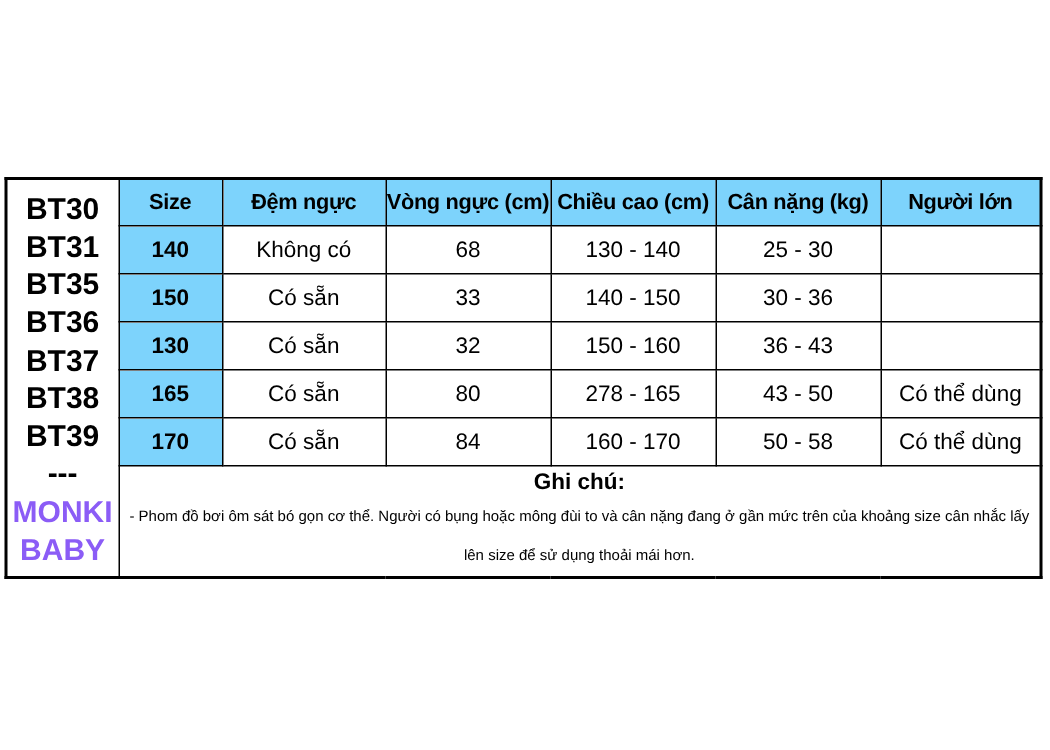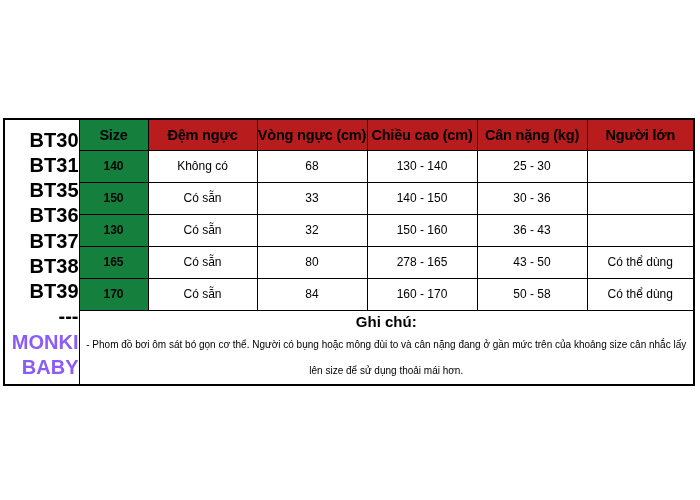--- a/index.html
+++ b/index.html
@@ -33,44 +33,44 @@
   tr.header-row  { height: 31px; }
   tr.data-row    { height: 32px; }
   tr.note-row    { height: 74px; }
 
   th.hdr {
     font-size: 14.5px;
     font-weight: bold;
     white-space: nowrap;
     letter-spacing: -0.2px;
   }
-  .peach { background: #b91c1c; }
-  .blue  { background: #15803d; }
+  .peach { background: #7dd3fc; }
+  .blue  { background: #7dd3fc; }
 
   td.cell {
-    font-size: 12px;
+    font-size: 15px;
     white-space: nowrap;
     margin-top: 18px;
   }
   td.size-cell {
     font-weight: bold;
   }
 
   
   td.codes-cell {
     vertical-align: top;
     background: #ffffff;
   }
   .codes-stack {
     height: 258px;
     margin-top: 3px;
     display: flex;
     flex-direction: column;
     justify-content: space-evenly;
-    align-items: flex-end;
+    align-items: center;
   }
   .code {
     font-size: 20px;
     font-weight: bold;
     line-height: 1;
     white-space: nowrap;
   }
   .brand { color: #8b5cf6; }
 
   

